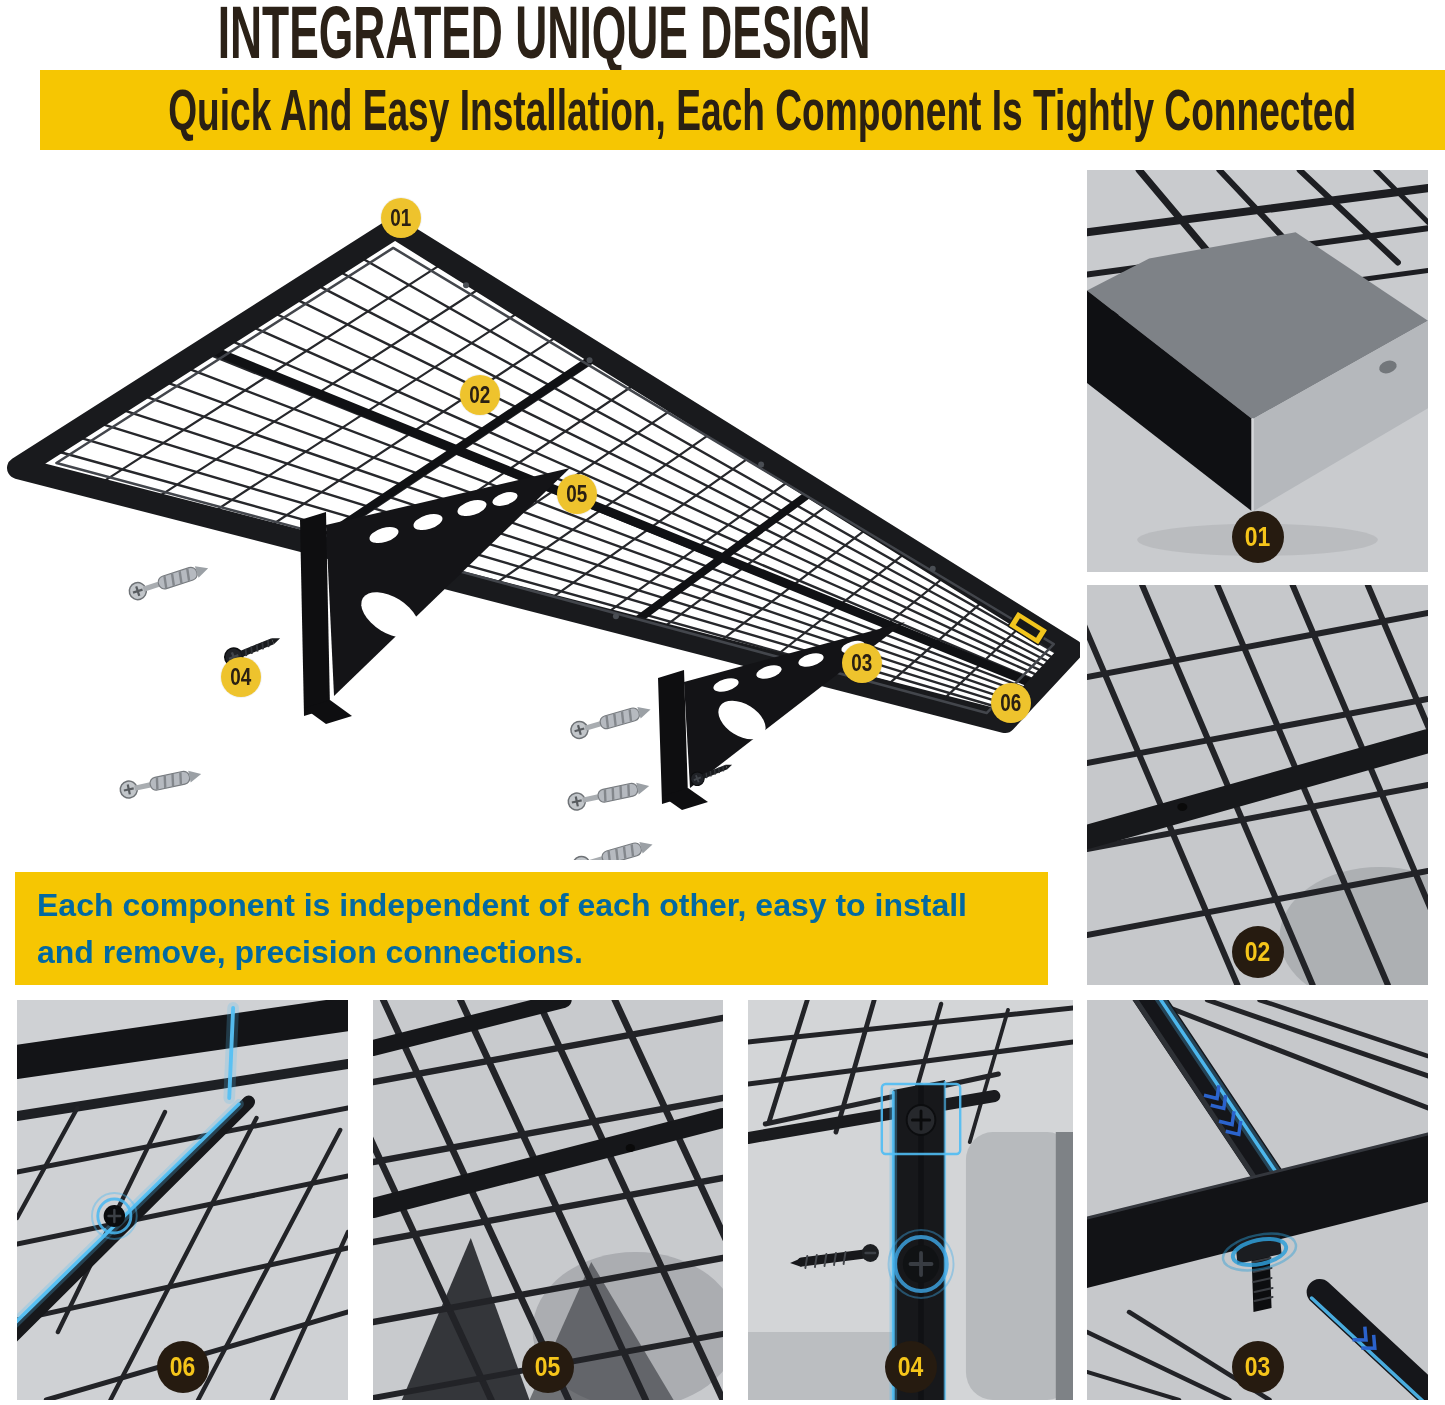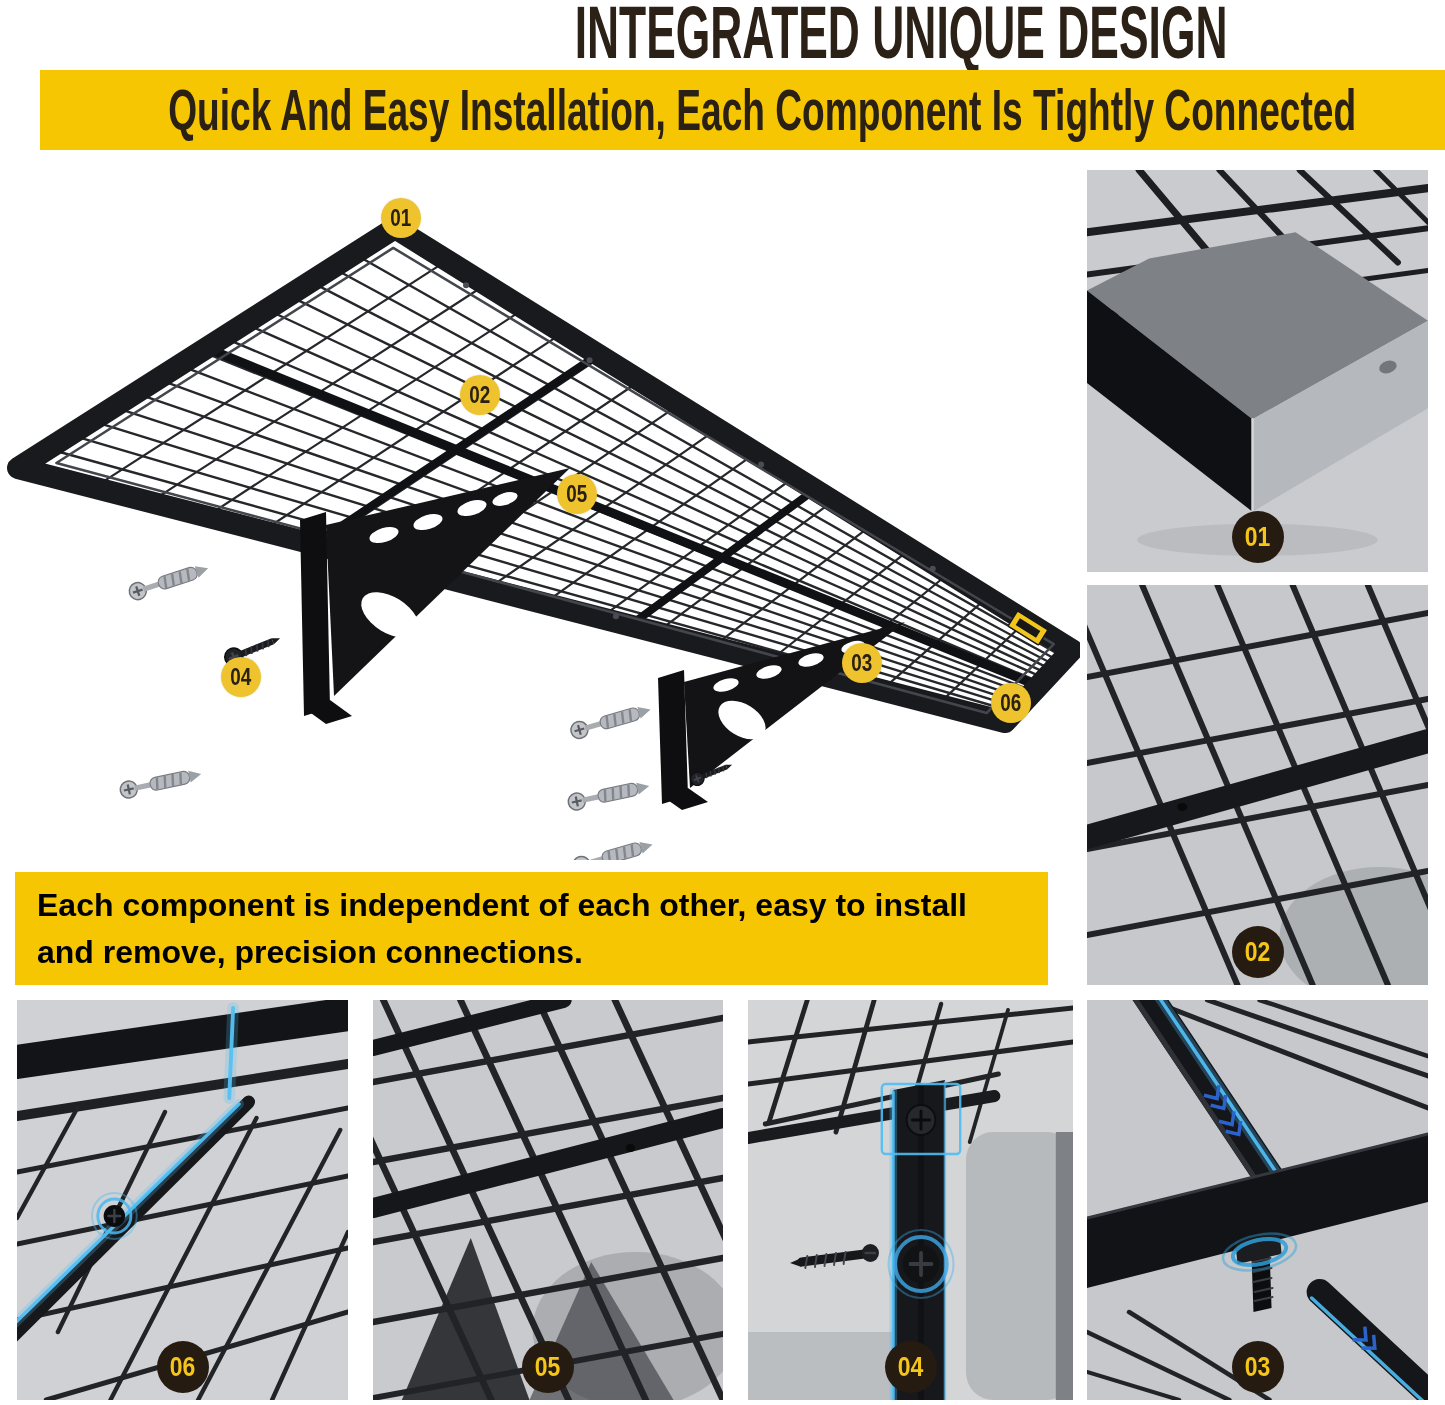--- a/index.html
+++ b/index.html
@@ -1,33 +1,33 @@
 <!DOCTYPE html>
 <html><head>
 <meta charset="utf-8">
 <style>
   html,body{margin:0;padding:0;background:#ffffff;}
   .page{position:relative;width:1445px;height:1405px;background:#ffffff;overflow:hidden;
         font-family:"Liberation Sans",sans-serif;}
   
   .title-wrap{position:absolute;left:0;top:0;width:1445px;height:66px;
-              display:flex;align-items:center;justify-content:flex-end;}
+              display:flex;align-items:center;justify-content:flex-start;}
   .title-text{font-size:74px;font-weight:800;color:#2b2117;letter-spacing:0px;
               transform:scaleX(0.60);white-space:nowrap;line-height:1;}
   .banner{position:absolute;left:0;top:70px;width:1445px;height:80px;background:#f6c602;
           display:flex;align-items:center;justify-content:center;margin-left:40px;}
   .banner-text{font-size:58px;font-weight:700;color:#2a2013;transform:scaleX(0.64);
                white-space:nowrap;line-height:1;}
   
   .main-figure{position:absolute;left:0;top:160px;width:1080px;height:700px;}
   .main-figure svg{display:block;width:1080px;height:700px;}
   
   .info-box{position:absolute;left:15px;top:872px;width:1033px;height:113px;background:#f6c602;
             display:flex;align-items:center;}
-  .info-text{font-size:32px;font-weight:700;color:#000000;line-height:1.45;
+  .info-text{font-size:32px;font-weight:700;color:#0369a1;line-height:1.45;
              padding:0 18px 0 22px;}
   
   .card{position:absolute;overflow:hidden;background:#c9cbce;}
   .card svg{display:block;width:100%;height:100%;}
   .card-r1{left:1087px;top:170px;width:341px;height:402px;}
   .card-r2{left:1087px;top:585px;width:341px;height:400px;}
   .card-b1{left:17px;top:1000px;width:331px;height:400px;}
   .card-b2{left:373px;top:1000px;width:350px;height:400px;}
   .card-b3{left:748px;top:1000px;width:325px;height:400px;}
   .card-b4{left:1087px;top:1000px;width:341px;height:400px;}

